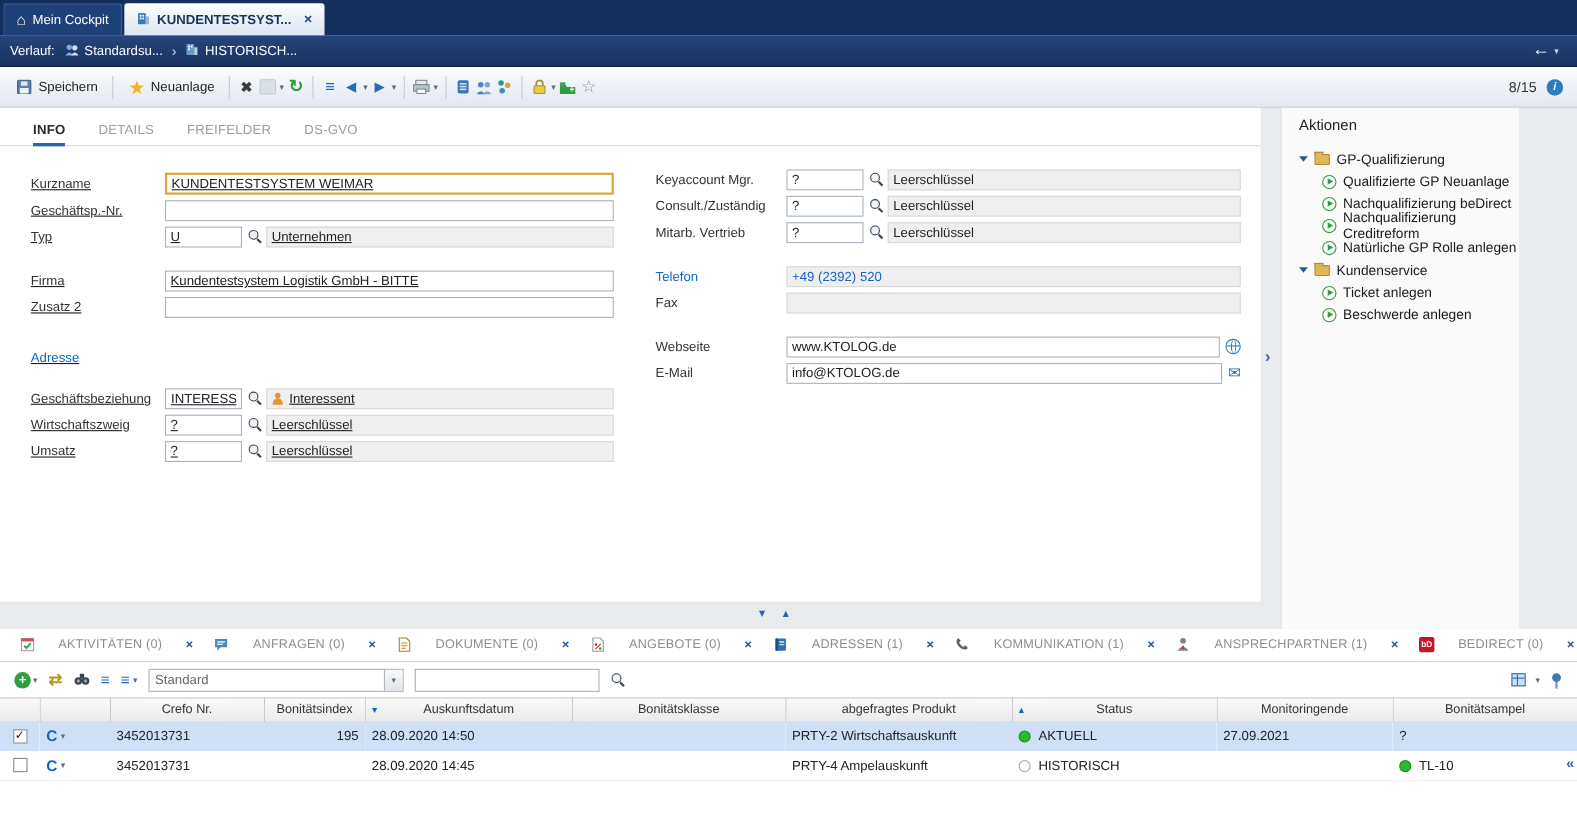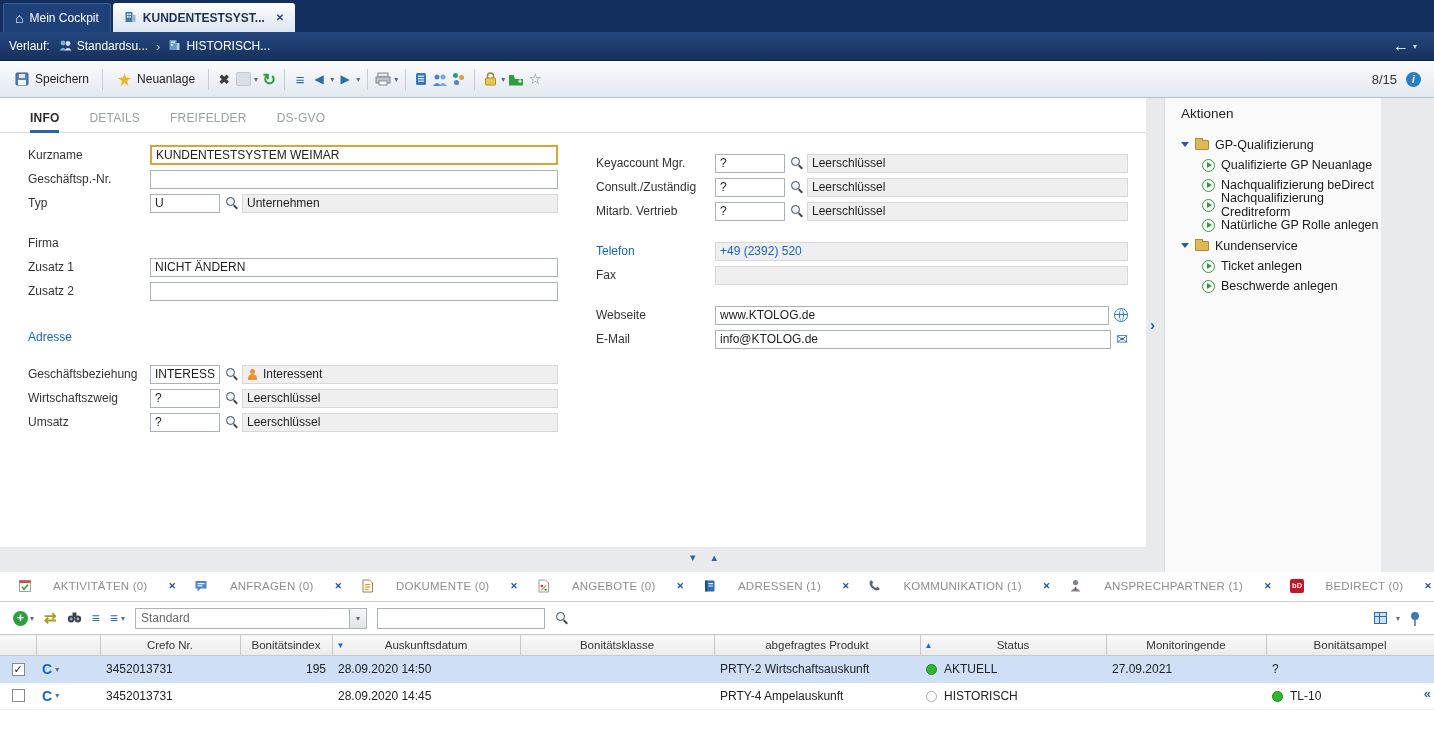--- a/index.html
+++ b/index.html
@@ -45,21 +45,21 @@
 .mag::after{content:'';position:absolute;width:5px;height:2px;background:#3c4650;transform:rotate(45deg);top:10px;left:8px;}
 .mag-m{margin:0 4px 0 2px;}
 
 
 .main{height:474px;background:#e9eaeb;position:relative;}
 .form-card{position:absolute;left:0;top:0;width:1146px;height:449px;background:#fff;padding-top:7px;}
 .form-tabs{display:flex;gap:30px;padding:0 30px;height:28px;border-bottom:1px solid #dadada;}
 .ftab{font-size:12px;color:#97a0a8;display:flex;align-items:center;height:28px;border-bottom:3px solid transparent;letter-spacing:.2px;}
 .ftab-active{color:#2c2c2c;font-weight:bold;border-bottom-color:#2a64ad;}
 .fcols{position:relative;}
-.colL{position:absolute;left:28px;top:12px;width:530px;}
+.colL{position:absolute;left:28px;top:24px;width:530px;text-decoration:underline;}
 .colR{position:absolute;left:596px;top:20px;width:532px;}
 .frow{display:flex;align-items:center;height:20px;margin-bottom:4px;}
 .flabel{width:122px;flex:none;font-size:12px;color:#333;}
 .colR .flabel{width:119px;}
 .flabel-link{color:#1464c8;}
 .inp{height:19px;border:1px solid #a9b2bc;background:#fff;padding:0 4px;font-size:12px;font-family:inherit;color:#222;}
 .grow{flex:1;min-width:0;}
 .ro{display:flex;align-items:center;background:#efefef;border:1px solid #d8d8d8;color:#222;overflow:hidden;white-space:nowrap;}
 .code{width:70px;flex:none;margin-right:3px;}
 .focus{border:2px solid #d9a43b;height:20px;}
@@ -299,24 +299,21 @@
           </div>
           <div class="frow">
             <div class="flabel">Typ</div>
             <input class="inp code" value="U" style="">
             <span class="mag mag-m"></span>
             <div class="inp ro grow">Unternehmen</div>
           </div>
           <div class="fgap"></div>
           <div class="frow">
             <div class="flabel">Firma</div>
-          </div>
-          <div class="frow">
-            <div class="flabel">Zusatz 1</div>
-            <input class="inp grow" value="NICHT ÄNDERN" style="">
+            <input class="inp grow" value="Kundentestsystem Logistik GmbH - BITTE" style="">
           </div>
           <div class="frow">
             <div class="flabel">Zusatz 2</div>
             <input class="inp grow" value="" style="">
           </div>
           <div class="fgap-lg"></div>
           <div class="frow addr-row">
             <div class="flabel flabel-link addr-label">Adresse</div>
           </div>
           <div class="fgap"></div>

